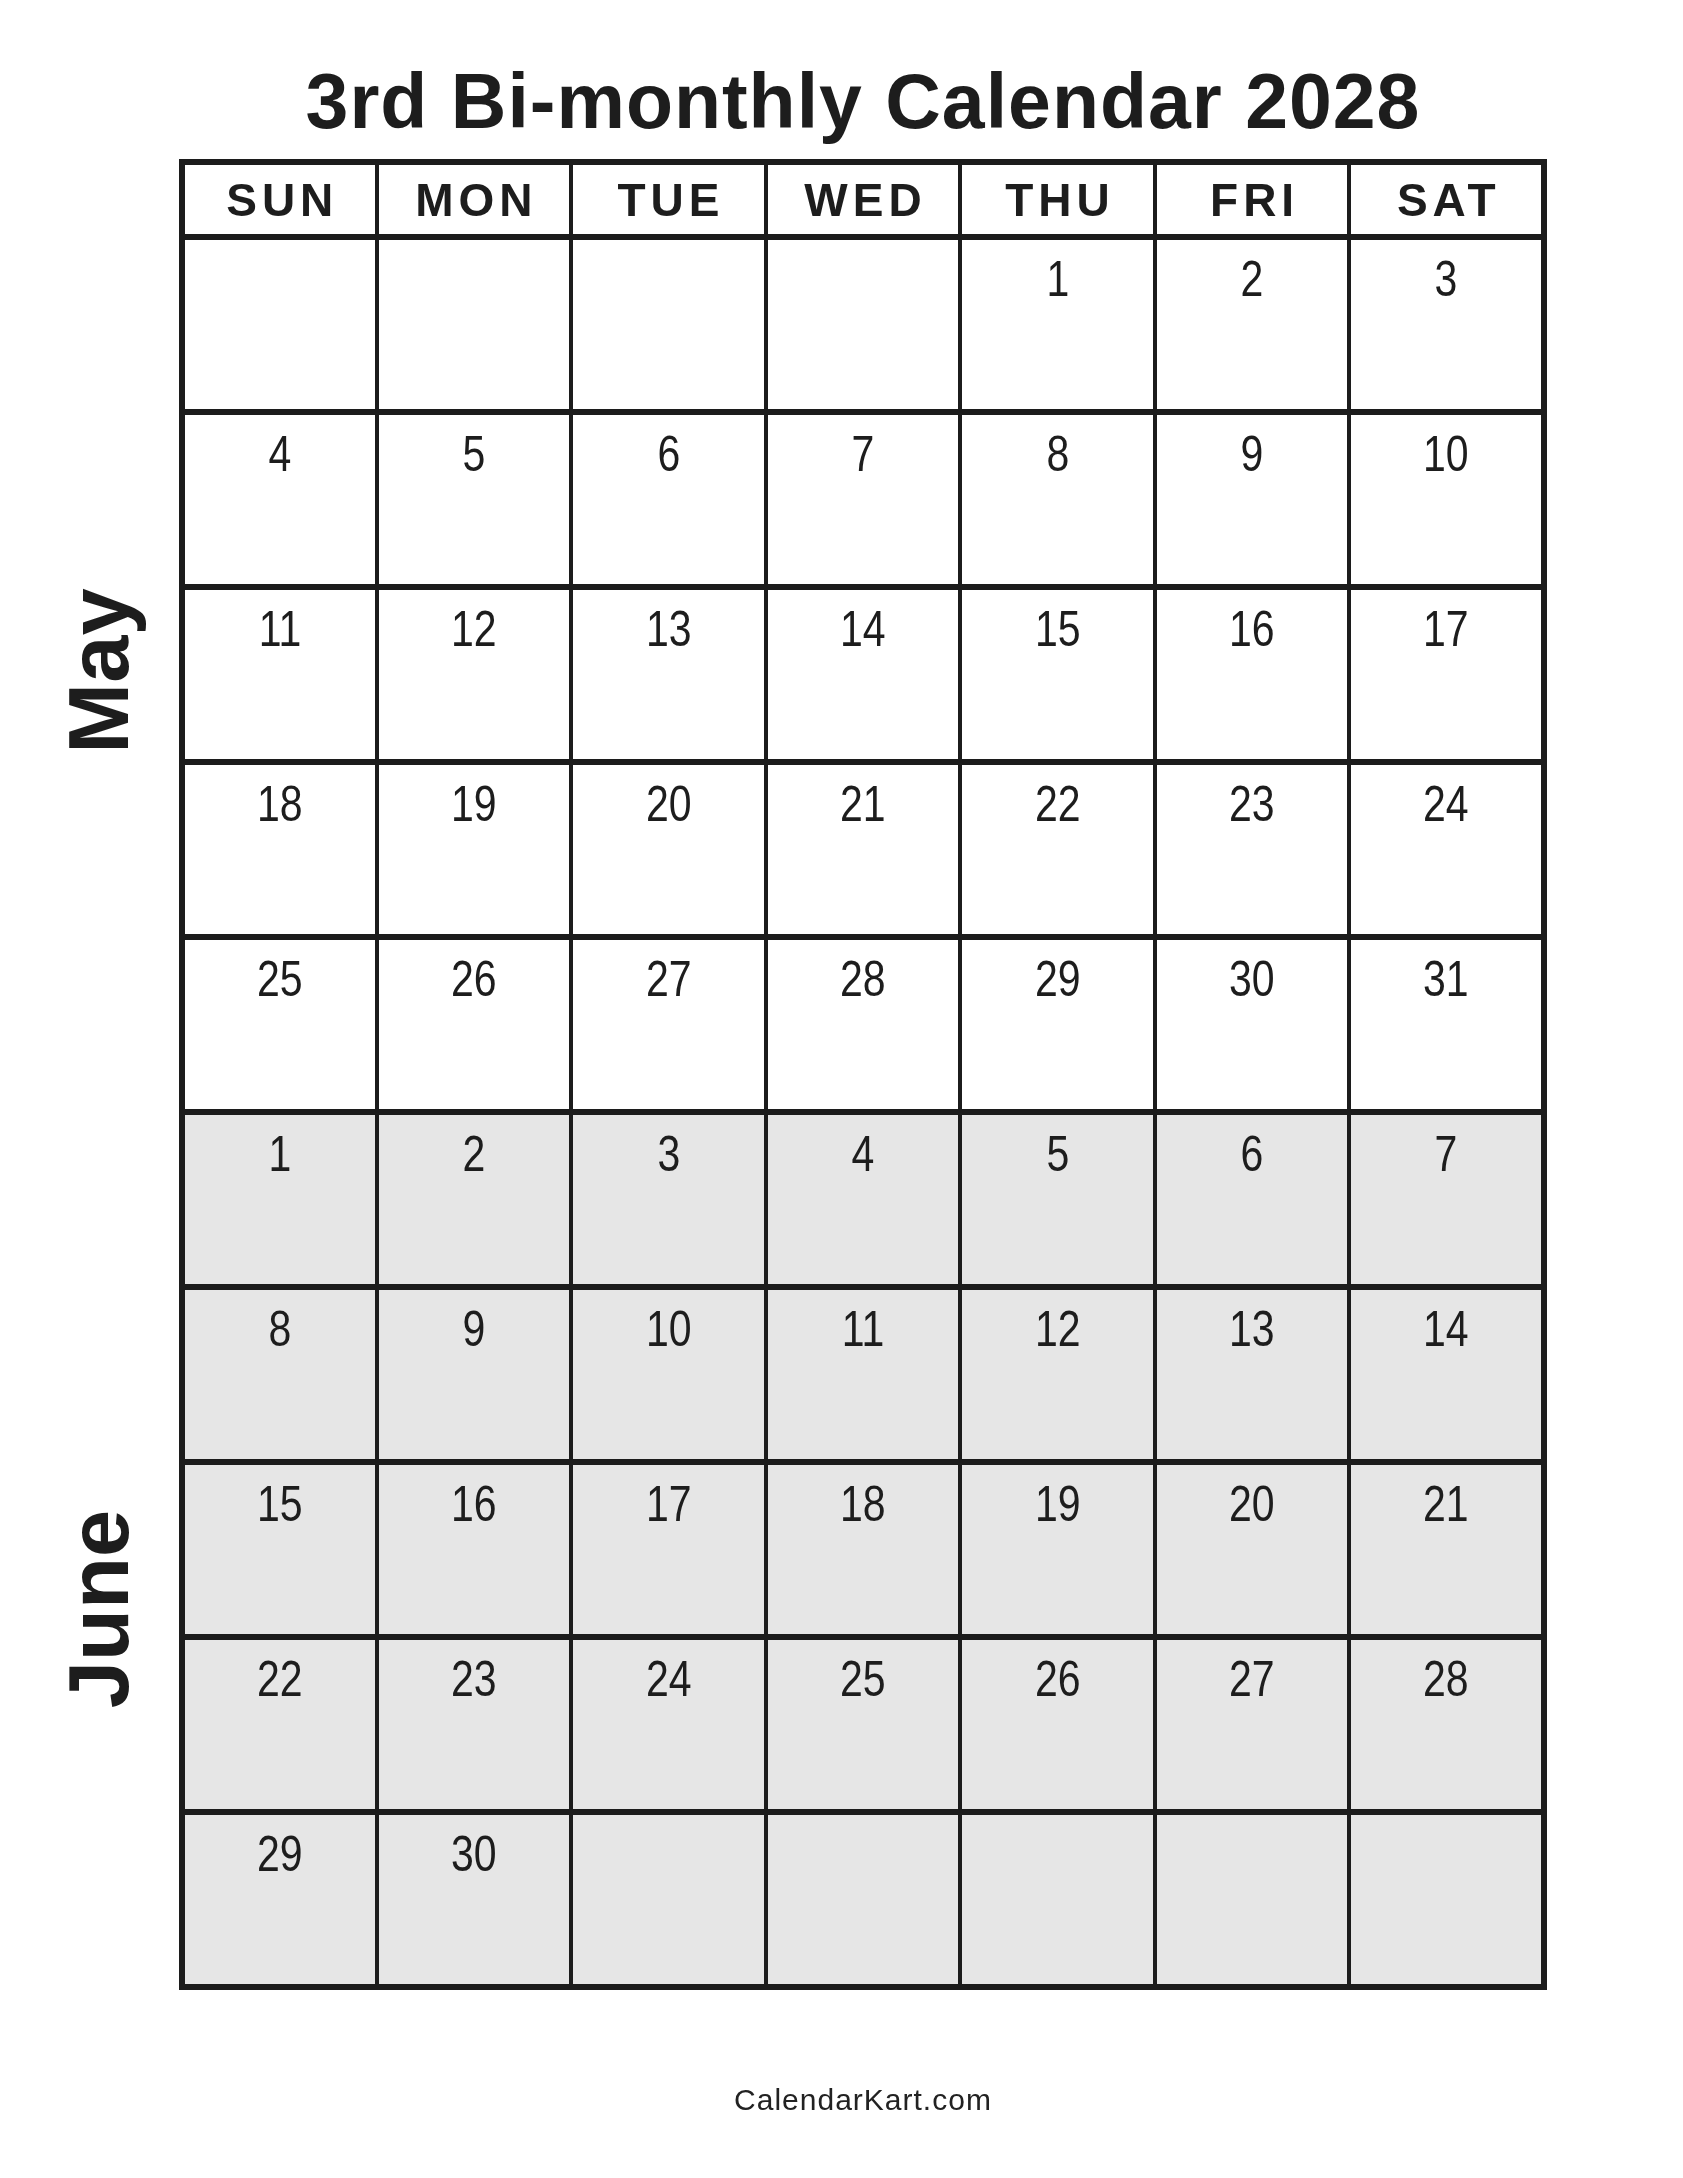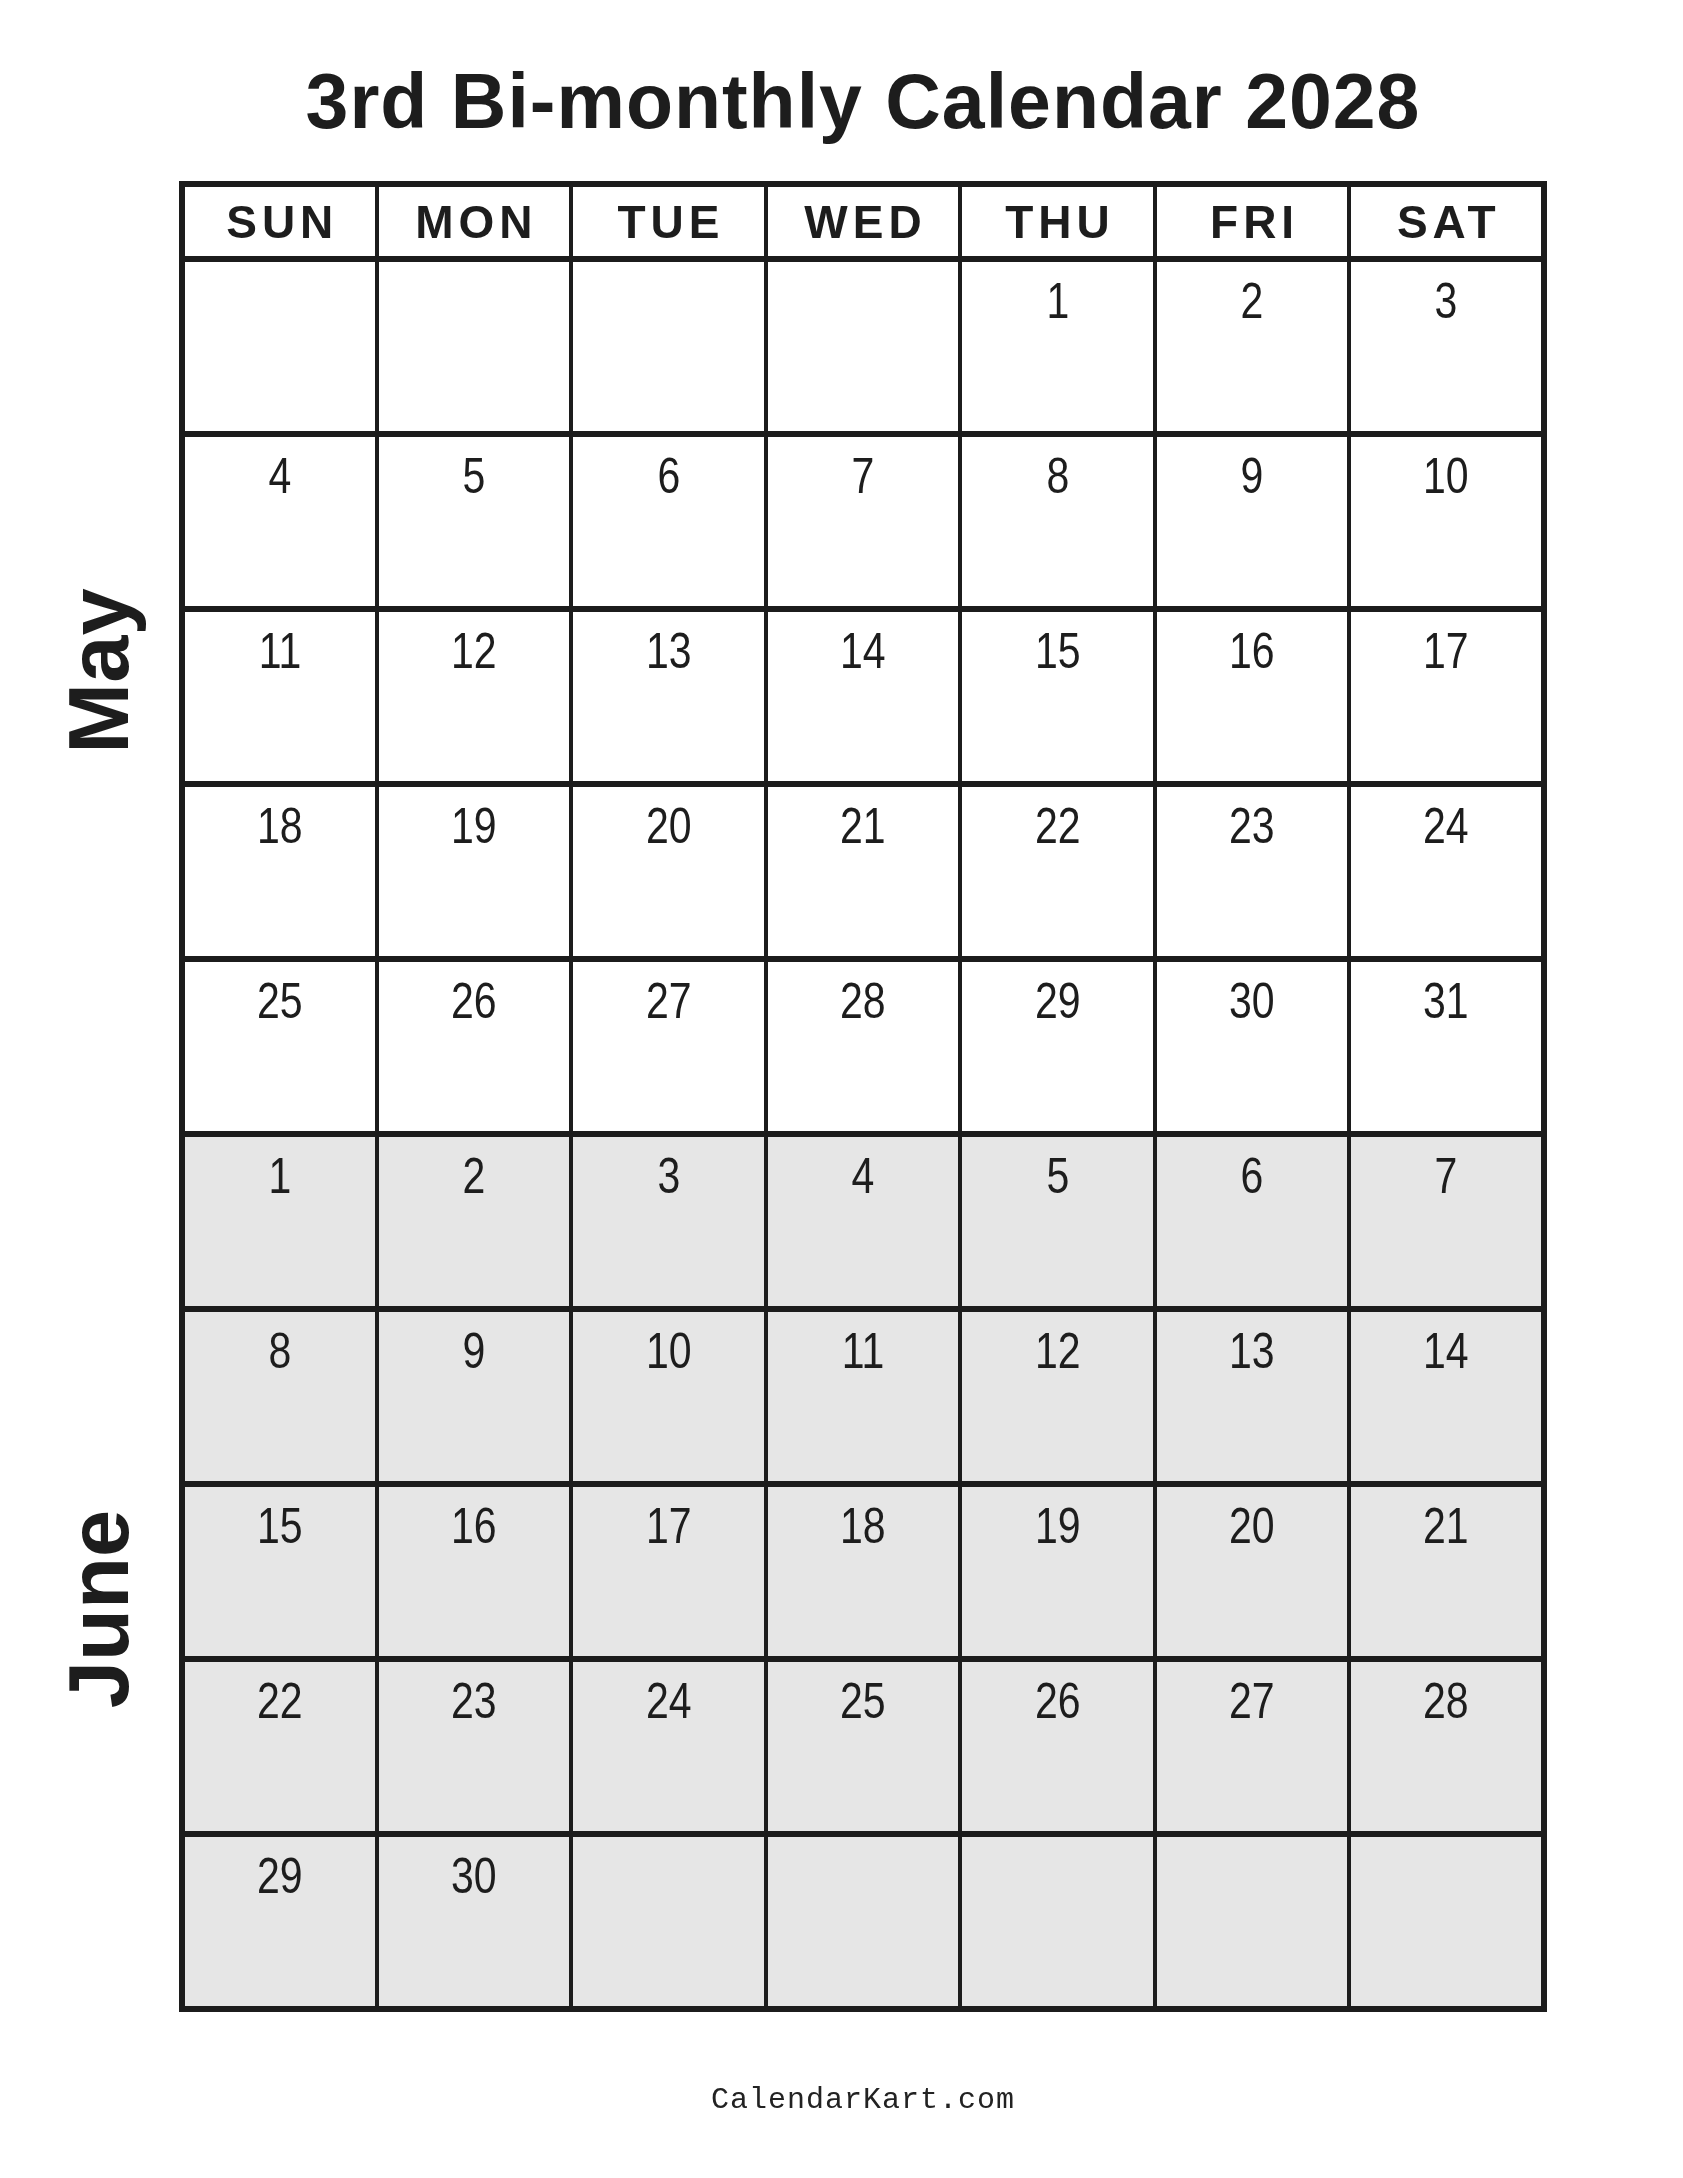--- a/index.html
+++ b/index.html
@@ -23,21 +23,21 @@
     left:179px;top:57px;width:1368px;
     text-align:center;
     font-size:77px;
     font-weight:bold;
     letter-spacing:1px;
     color:var(--text);
     white-space:nowrap;
   }
   .grid-wrap{
     position:absolute;
-    left:179px;top:181px;border-radius:30px;
+    left:179px;top:159px;border-radius:30px;
   }
   table.calendar{
     border-collapse:collapse;
     table-layout:fixed;
     width:1368px;
     background:#fff;
   }
   table.calendar th, table.calendar td{
     border-left:4px solid var(--line);
     border-right:4px solid var(--line);
@@ -84,21 +84,20 @@
   #may-label{left:99px;top:671px;}
   #june-label{left:99px;top:1609px;}
   .footer{
     position:absolute;
     left:179px;top:2083px;width:1368px;
     text-align:center;
     font-size:30px;
     font-weight:400;
     letter-spacing:1px;
     color:#222;
-    font-family:Liberation Mono, monospace;
   }
 </style>
 </head>
 <body>
 
 <div class="page-title">3rd Bi-monthly Calendar 2028</div>
 
 <div class="month-label" id="may-label">May</div>
 <div class="month-label" id="june-label">June</div>
 

